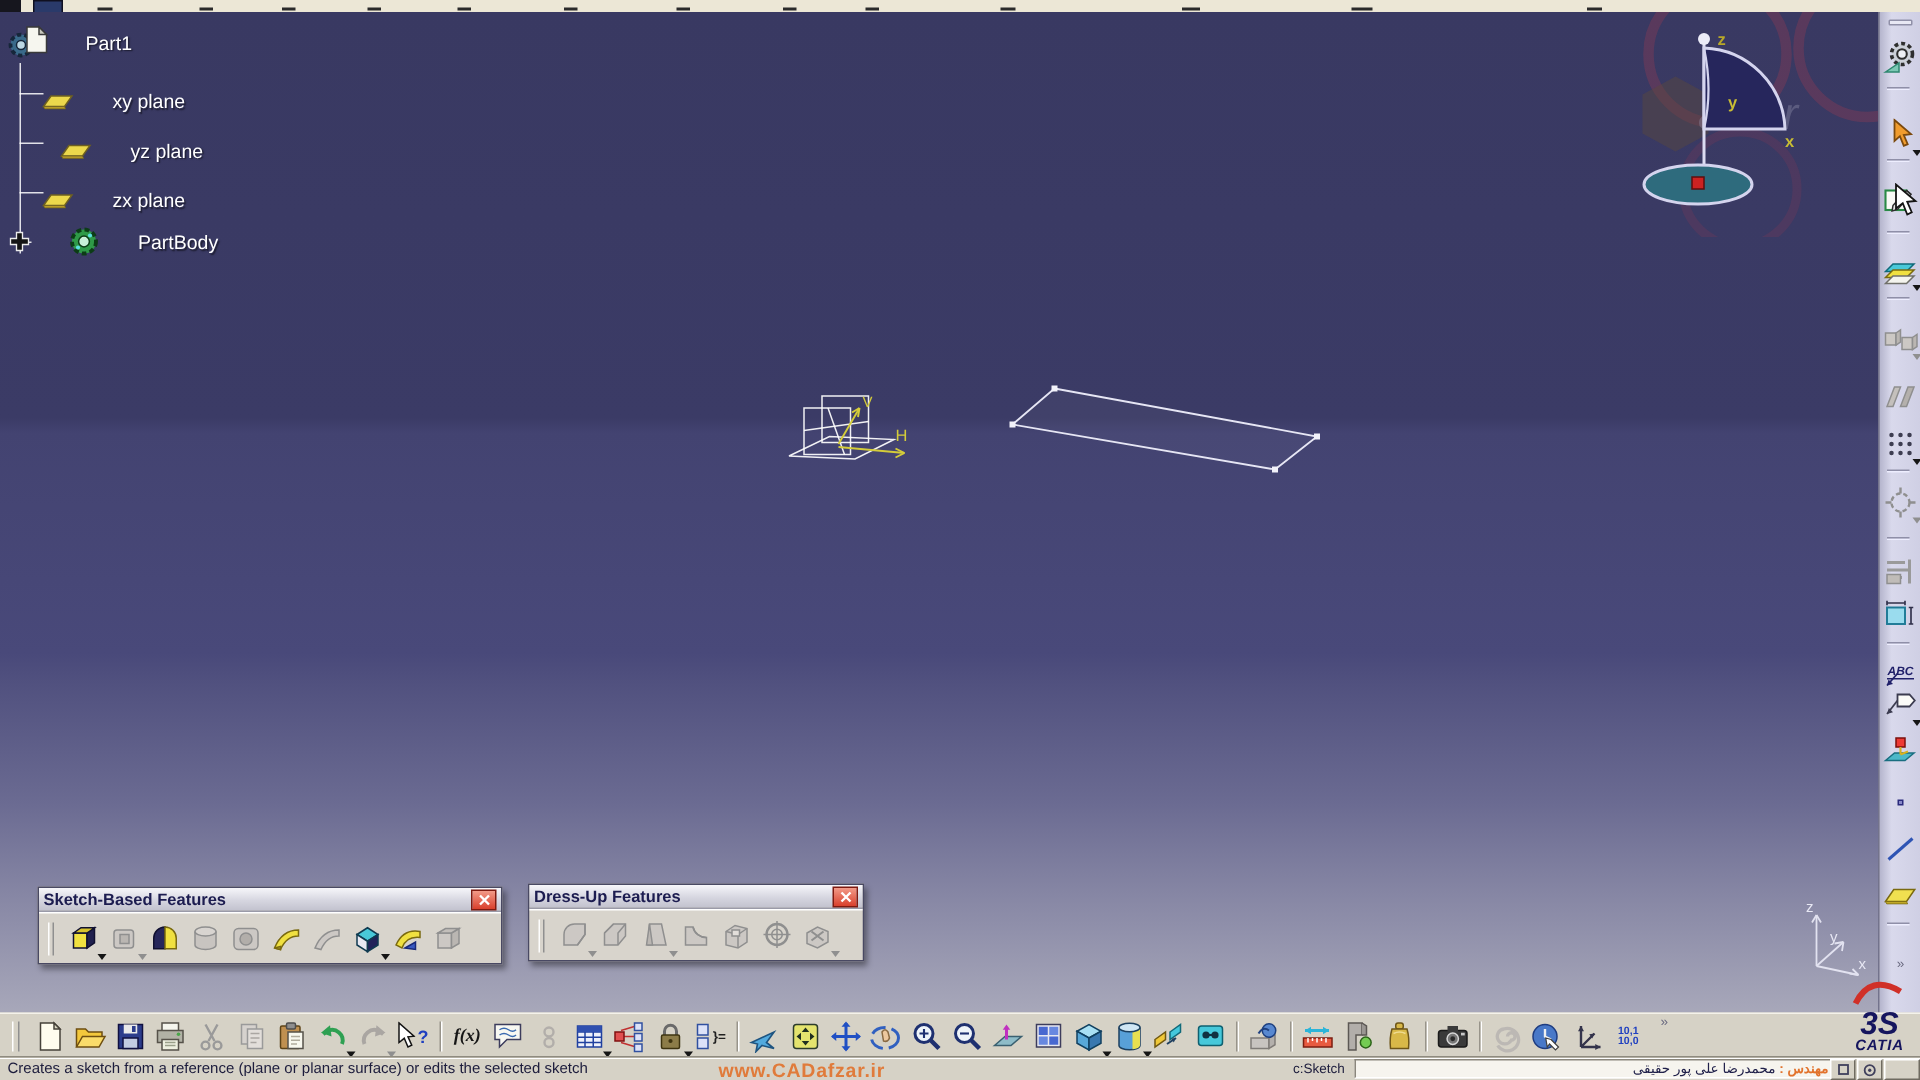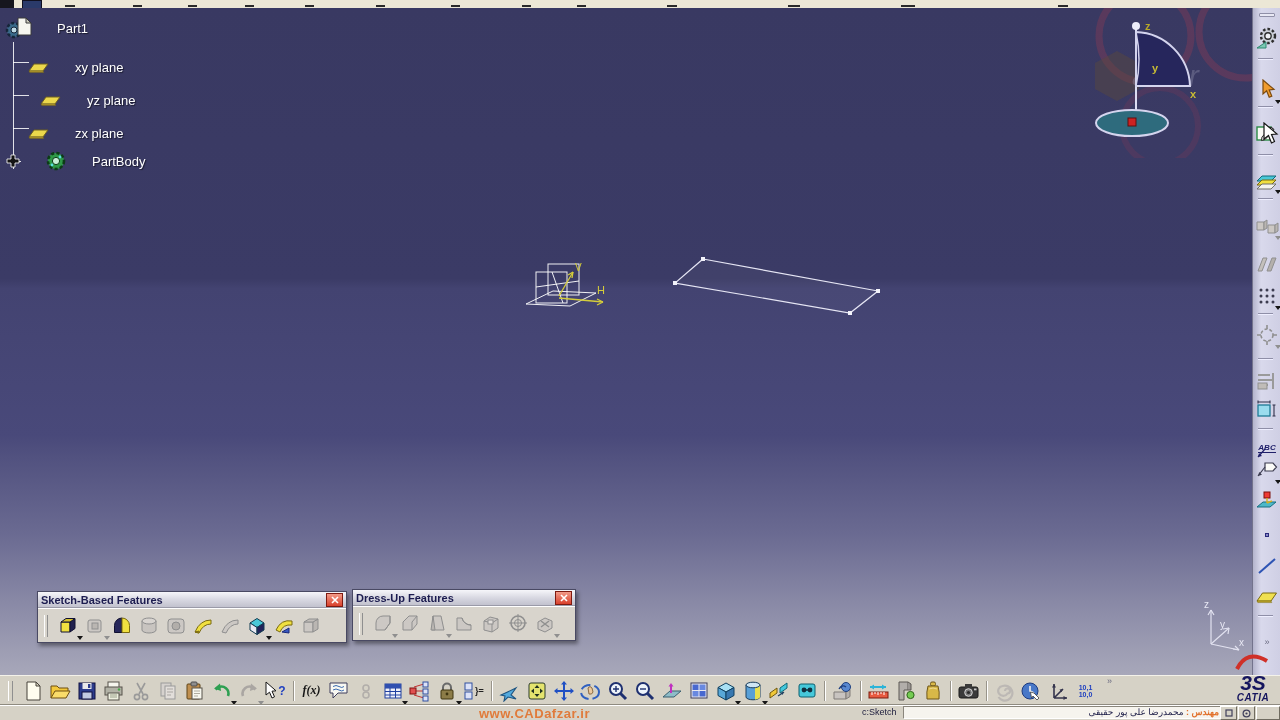--- a/index.html
+++ b/index.html
@@ -194,21 +194,21 @@
       <line x1="16" y1="48" x2="44" y2="54"></line>
       <path d="M44 54 l-6 -1 M44 54 l-4 -4"></path>
       <line x1="16" y1="48" x2="34" y2="32"></line>
       <path d="M34 32 l-6 1 M34 32 l-1 6"></path>
     </g>
     <text x="9" y="12" font-size="10" fill="#e8e8f4">z</text>
     <text x="25" y="32" font-size="10" fill="#e8e8f4">y</text>
     <text x="44" y="50" font-size="10" fill="#e8e8f4">x</text>
   </svg>
 
-  <div class="fwin" style="left:25px;top:583px;width:308px;margin-left:12px;">
+  <div class="fwin" style="left:25px;top:583px;width:308px;">
     <div class="title">
       <span class="t">Sketch-Based Features</span>
       <span class="closebtn">
         <svg width="8" height="8">
             <path d="M1 1 L7 7 M7 1 L1 7" stroke="#fff" stroke-width="1.6"></path>
           </svg>
       </span>
     </div>
     <div class="body">
       <span class="grip"></span>
@@ -752,20 +752,21 @@
 
 <div class="logo">
   <svg width="40" height="20" style="position:absolute;top:2px;left:6px;">
     <path d="M4 16 Q14 -4 34 8" fill="none" stroke="#d03028" stroke-width="4"></path>
   </svg>
   <span class="mk">3S</span>
   <span class="bn">CATIA</span>
 </div>
 
 <div class="statusbar">
+  <span class="hint">Creates a sketch from a reference (plane or planar surface) or edits the selected sketch</span>
   <span class="wmark">www.CADafzar.ir</span>
   <span class="cmdlabel">c:Sketch</span>
   <span class="cmdfield"><span class="pfx">مهندس :</span>&nbsp;<span>محمدرضا علی پور حقیقی</span></span>
   <span class="sbtn" style="left:1220px;">
     <svg width="8" height="8">
         <rect x="1" y="1" width="6" height="6" fill="none" stroke="#40405c" stroke-width="1.2"></rect>
       </svg>
   </span>
   <span class="sbtn" style="left:1238px;">
     <svg width="9" height="9">

